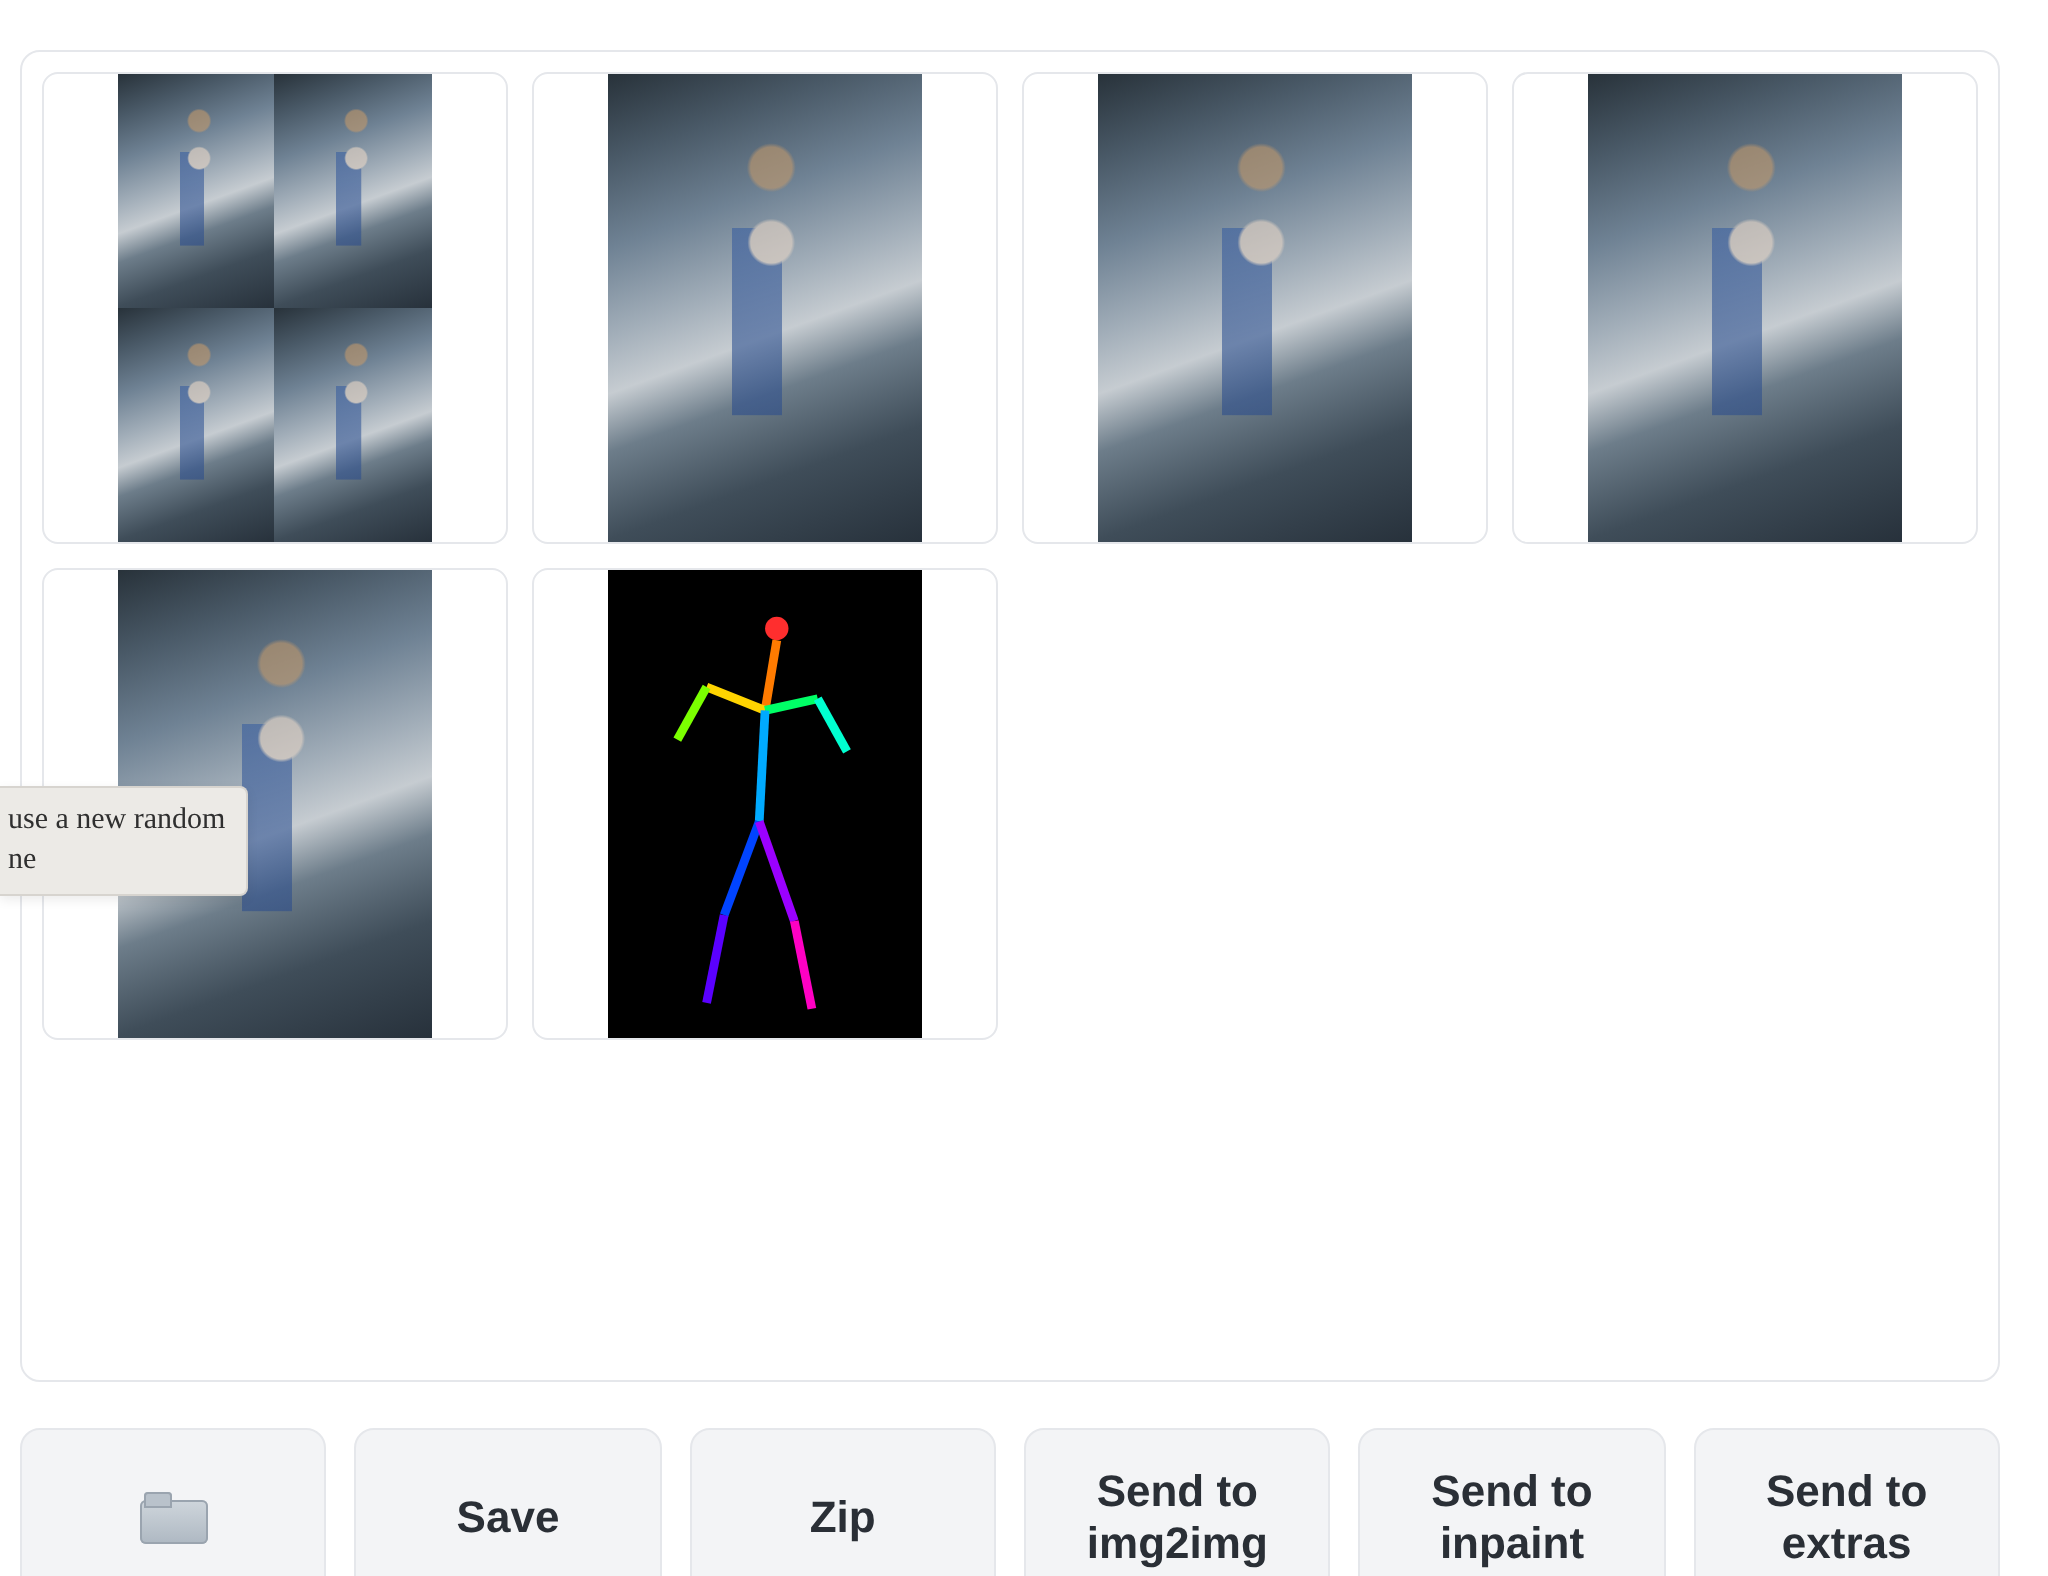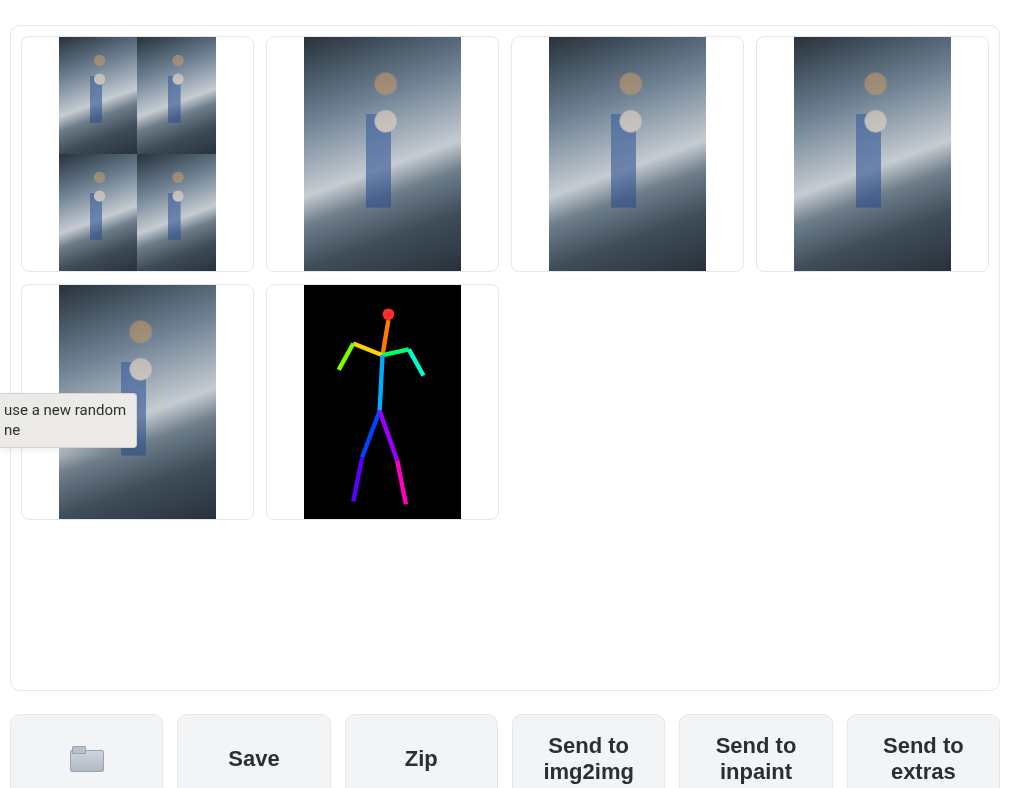--- a/index.html
+++ b/index.html
@@ -76,20 +76,21 @@
       border: 1px solid #d7d4cf;
       border-left: none;
       border-radius: 0 4px 4px 0;
       padding: 6px 10px 6px 4px;
       font-size: 15px;
       color: #2f2f2f;
       line-height: 1.35;
       max-width: 160px;
       box-shadow: 0 2px 6px rgba(0,0,0,.08);
       z-index: 5;
+      font-family: Liberation Serif, serif;
     }
     
     .action-bar {
       position: absolute;
       left: 10px;
       right: 24px;
       top: 714px;
       display: grid;
       grid-template-columns: repeat(6, 1fr);
       gap: 14px;

